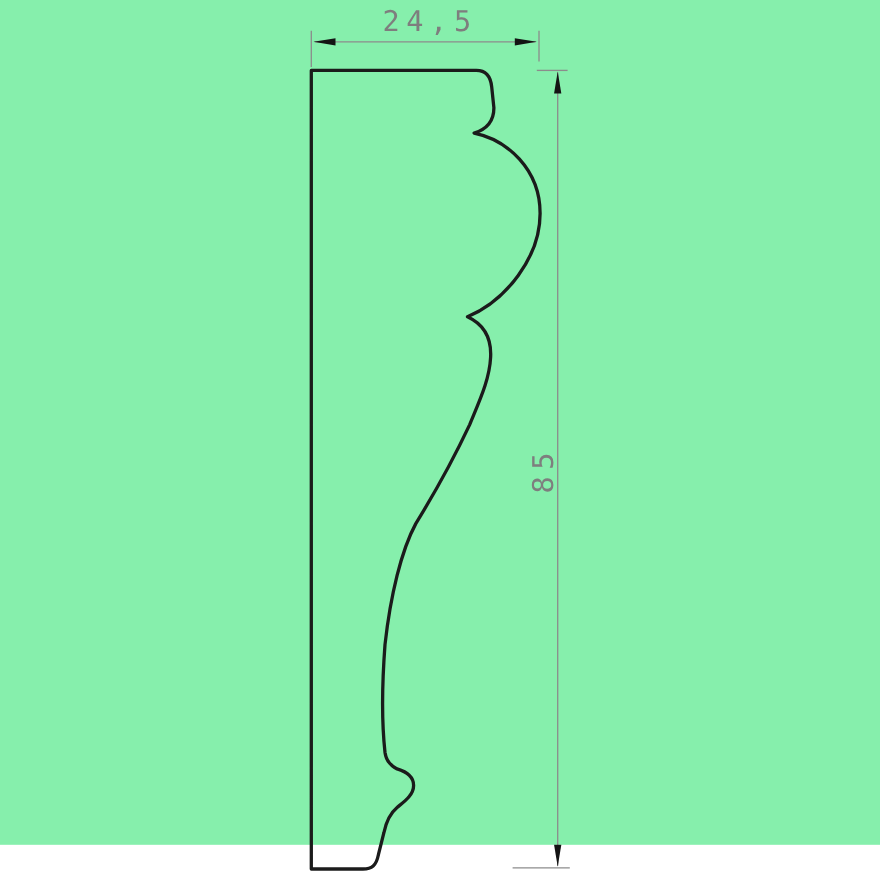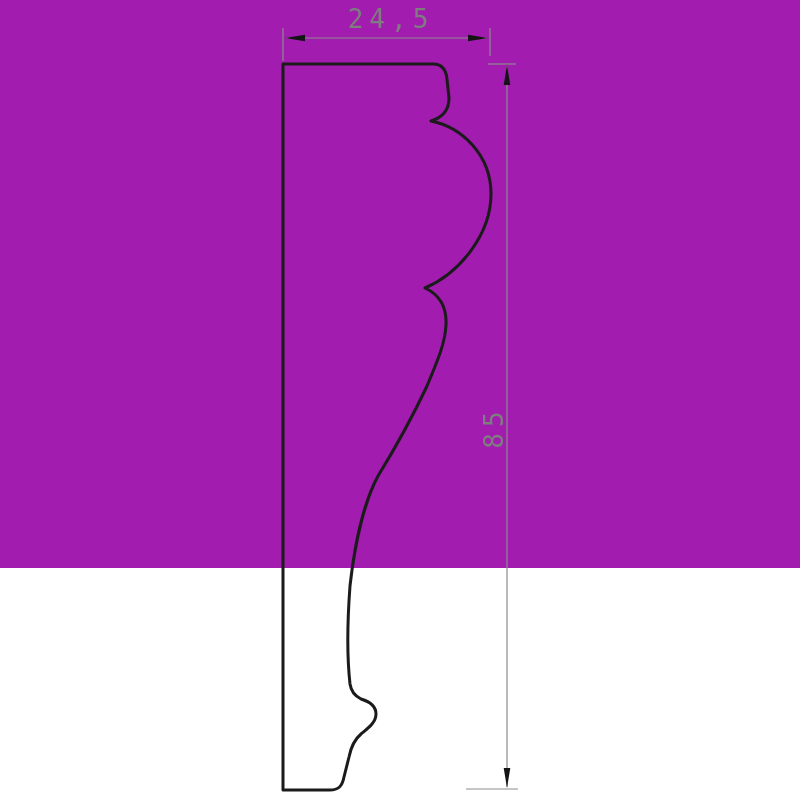--- a/index.html
+++ b/index.html
@@ -7,22 +7,22 @@
     padding: 0;
     width: 800px;
     height: 800px;
     background: #ffffff;
     overflow: hidden;
     font-family: "DejaVu Sans Mono", monospace;
   }
   .canvas-wrap {
     position: relative;
     width: 800px;
-    height: 568px;
-    background: #a21caf;
+    height: 768px;
+    background: #86efac;
   }
   svg { display: block; }
   .profile-path {
     fill: none;
     stroke: #1b1b1b;
     stroke-width: 3;
     stroke-linejoin: round;
     stroke-linecap: round;
   }
   .dim-line {

